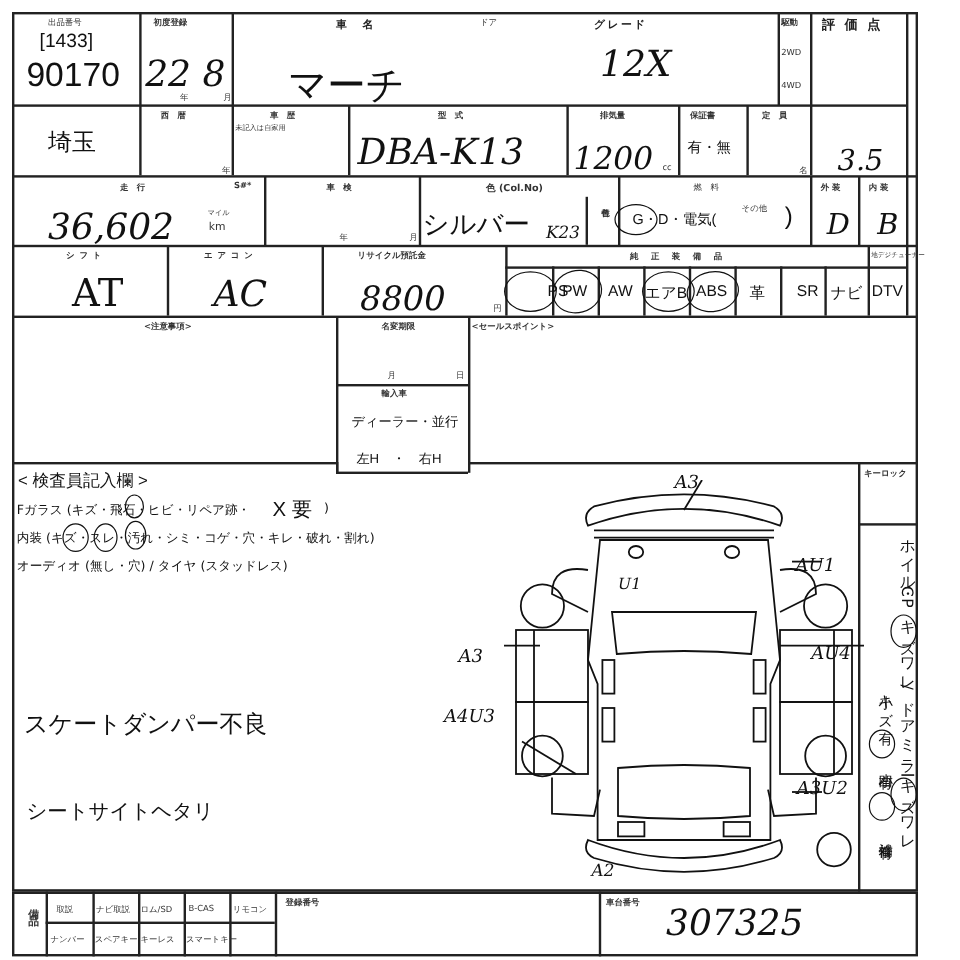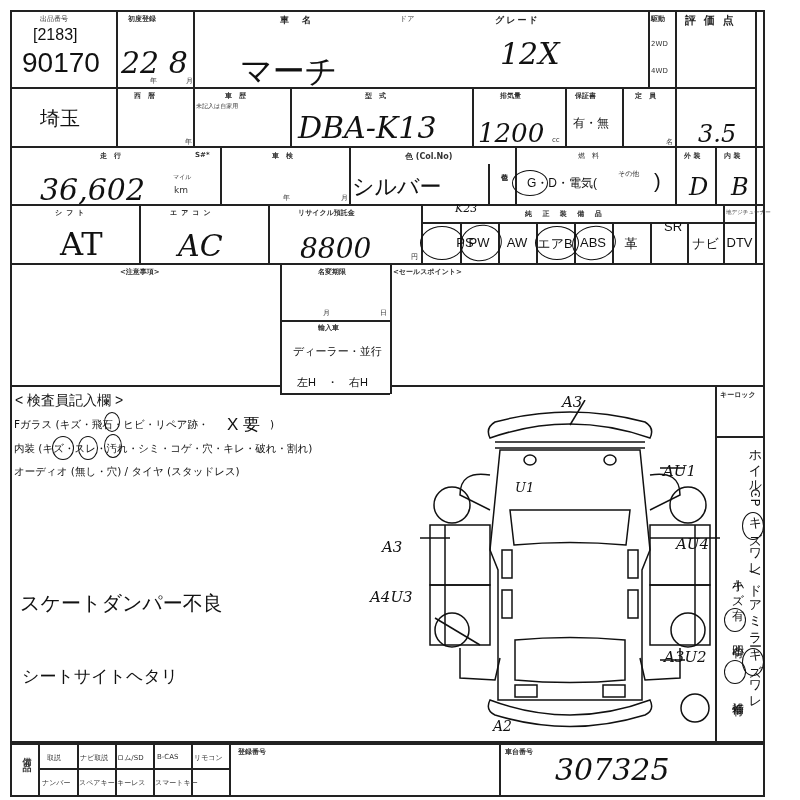--- a/index.html
+++ b/index.html
@@ -30,21 +30,21 @@
 <div class="hl" style="left:10px;top:385px;width:270px;"></div>
 <div class="hl" style="left:10px;top:743px;width:755px;"></div>
 
 <div class="vl" style="left:116px;top:10px;height:136px;"></div>
 <div class="vl" style="left:193px;top:10px;height:136px;"></div>
 <div class="vl" style="left:648px;top:10px;height:78px;"></div>
 <div class="vl" style="left:675px;top:10px;height:136px;"></div>
 <div class="vl" style="left:755px;top:10px;height:253px;"></div>
 
 <span class="tiny" style="left:40px;top:14px;">出品番号</span>
-<span class="print" style="left:33px;top:26px;font-size:16px;">[2183]</span>
+<span class="print" style="left:33px;top:26px;font-size:16px;">[1433]</span>
 <span class="print" style="left:22px;top:47px;font-size:28px;">90170</span>
 
 <span class="tiny" style="left:128px;top:14px;font-weight:bold;">初度登録</span>
 <span class="hand" style="left:121px;top:45px;font-size:30px;">22 8</span>
 <span class="tiny" style="left:150px;top:76px;">年</span>
 <span class="tiny" style="left:186px;top:76px;">月</span>
 
 <span class="lbl" style="left:280px;top:14px;">車　名</span>
 <span class="hand" style="left:240px;top:50px;font-size:32px;font-style:normal;">マーチ</span>
 <span class="tiny" style="left:400px;top:14px;">ドア</span>
@@ -88,21 +88,21 @@
 <span class="tiny" style="left:100px;top:151px;font-weight:bold;">走　行</span>
 <span class="tiny" style="left:195px;top:151px;font-weight:bold;">S#*</span>
 <span class="hand" style="left:40px;top:172px;font-size:30px;">36,602</span>
 <span class="tiny" style="left:173px;top:173px;font-size:6px;">マイル</span>
 <span class="tiny" style="left:174px;top:185px;font-size:9px;">km</span>
 <span class="tiny" style="left:272px;top:151px;font-weight:bold;">車　検</span>
 <span class="tiny" style="left:283px;top:193px;">年</span>
 <span class="tiny" style="left:341px;top:193px;">月</span>
 <span class="tiny" style="left:405px;top:151px;font-weight:bold;font-size:8px;">色 (Col.No)</span>
 <span class="hand" style="left:352px;top:172px;font-size:22px;font-style:normal;">シルバー</span>
-<span class="hand" style="left:455px;top:202px;font-size:11px;">K23</span>
+<span class="hand" style="left:455px;top:186px;font-size:14px;">K23</span>
 <span class="tiny" style="left:499px;top:168px;writing-mode:vertical-rl;font-weight:bold;">色替</span>
 <span class="tiny" style="left:578px;top:151px;font-weight:normal;">燃　料</span>
 <span class="print" style="left:527px;top:175px;font-size:12px;">G・D・電気(</span>
 <div class="ring" style="left:512px;top:170px;width:34px;height:24px;"></div>
 <span class="tiny" style="left:618px;top:169px;">その他</span>
 <span class="print" style="left:654px;top:170px;font-size:20px;">)</span>
 <span class="tiny" style="left:684px;top:151px;font-weight:bold;">外 装</span>
 <span class="hand" style="left:689px;top:173px;font-size:24px;">D</span>
 <span class="tiny" style="left:724px;top:151px;font-weight:bold;">内 装</span>
 <span class="hand" style="left:731px;top:173px;font-size:24px;">B</span>
@@ -130,21 +130,21 @@
 <div class="vl" style="left:612px;top:222px;height:41px;"></div>
 <div class="vl" style="left:650px;top:222px;height:41px;"></div>
 <div class="vl" style="left:687px;top:222px;height:41px;"></div>
 
 <span class="opt" style="left:423px;top:235px;width:52px;padding-left:16px;">PS</span>
 <span class="opt" style="left:461px;top:235px;width:36px;">PW</span>
 <span class="opt" style="left:499px;top:235px;width:36px;">AW</span>
 <span class="opt" style="left:537px;top:235px;width:36px;">エアB</span>
 <span class="opt" style="left:575px;top:235px;width:36px;">ABS</span>
 <span class="opt" style="left:613px;top:235px;width:36px;">革</span>
-<span class="opt" style="left:651px;top:219px;width:44px;">SR</span>
+<span class="opt" style="left:651px;top:235px;width:44px;">SR</span>
 <span class="opt" style="left:688px;top:235px;width:35px;">ナビ</span>
 <span class="opt" style="left:724px;top:235px;width:31px;">DTV</span>
 
 <div class="ring" style="left:420px;top:226px;width:42px;height:32px;"></div>
 <div class="ring" style="left:460px;top:225px;width:40px;height:34px;transform:rotate(-15deg);"></div>
 <div class="ring" style="left:535px;top:226px;width:42px;height:32px;"></div>
 <div class="ring" style="left:572px;top:226px;width:42px;height:32px;transform:rotate(-10deg);"></div>
 
 <div class="vl" style="left:280px;top:264px;height:130px;"></div>
 <div class="vl" style="left:390px;top:264px;height:130px;"></div>

